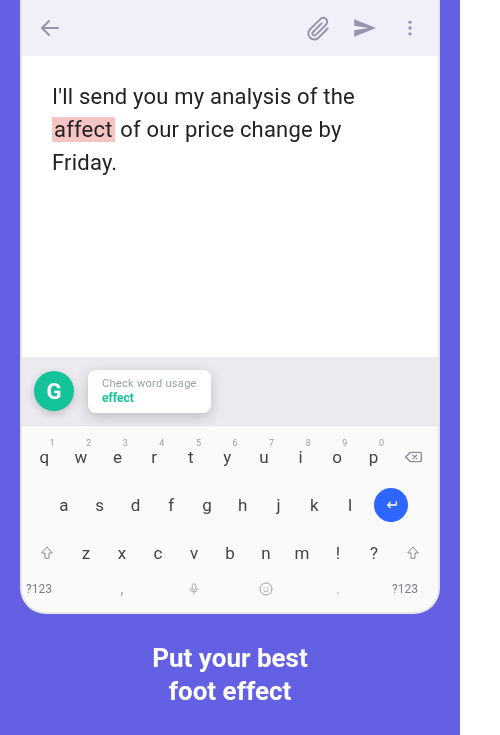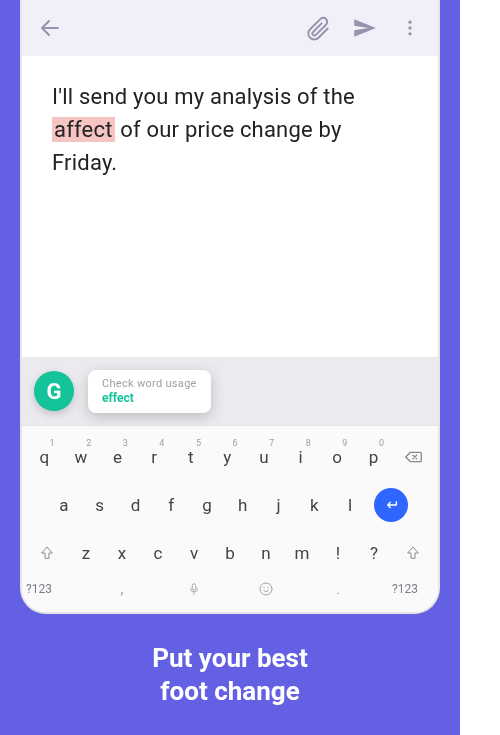--- a/index.html
+++ b/index.html
@@ -162,15 +162,15 @@
         </div>
         <div class="ksmall">.</div>
         <div class="key-sym">?123</div>
       </div>
     </div>
 
   </div>
 
   <div class="tagline">
     <div class="tagline-text">Put your best
-foot change</div>
+foot effect</div>
   </div>
 </div>
 
 </body></html>

